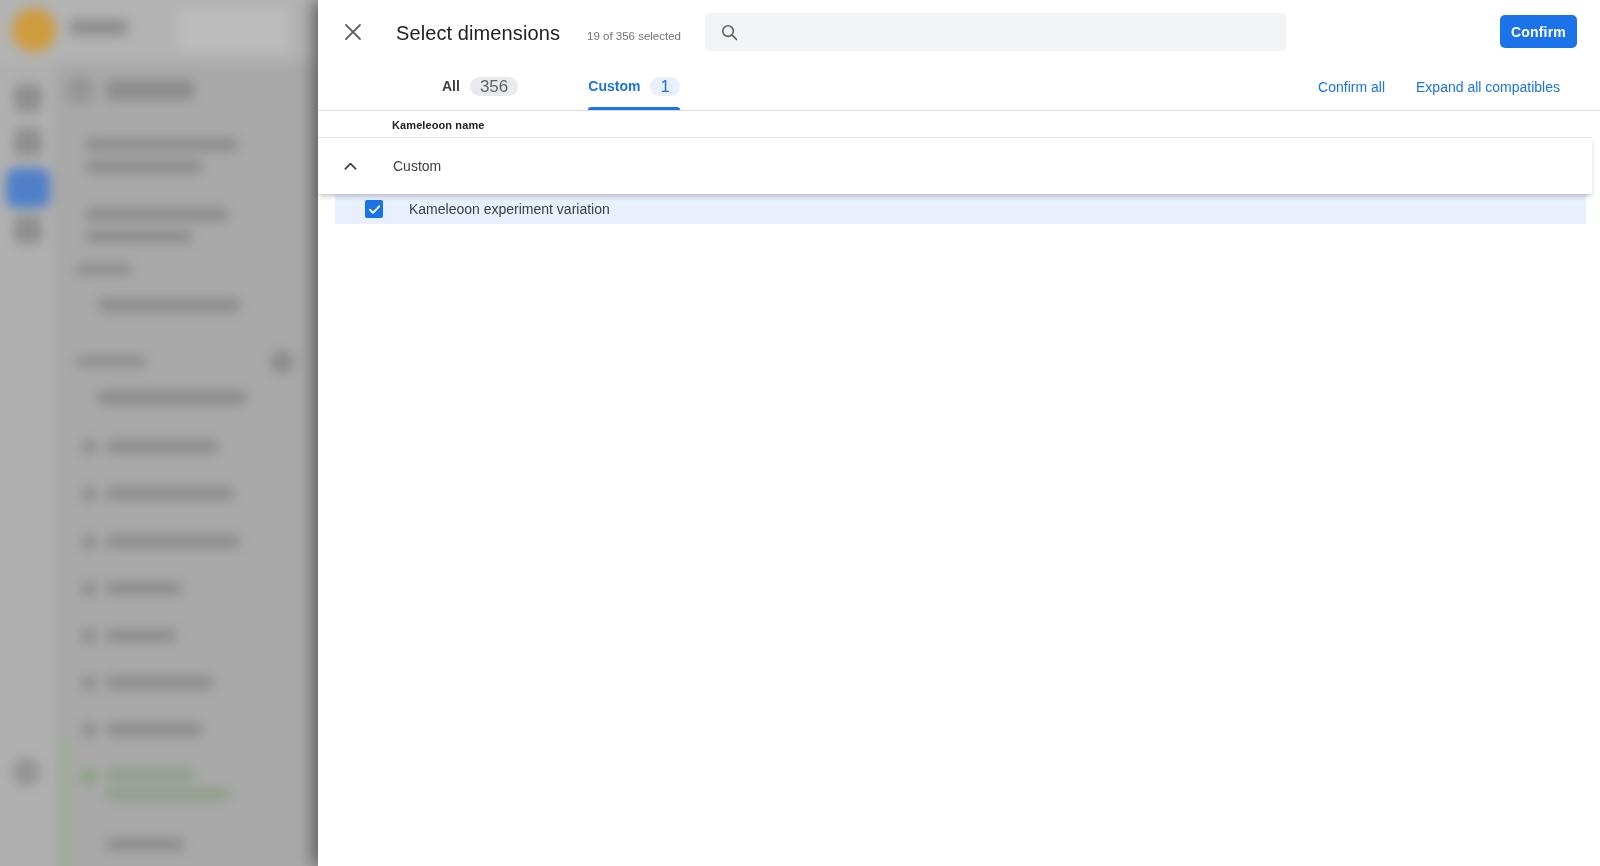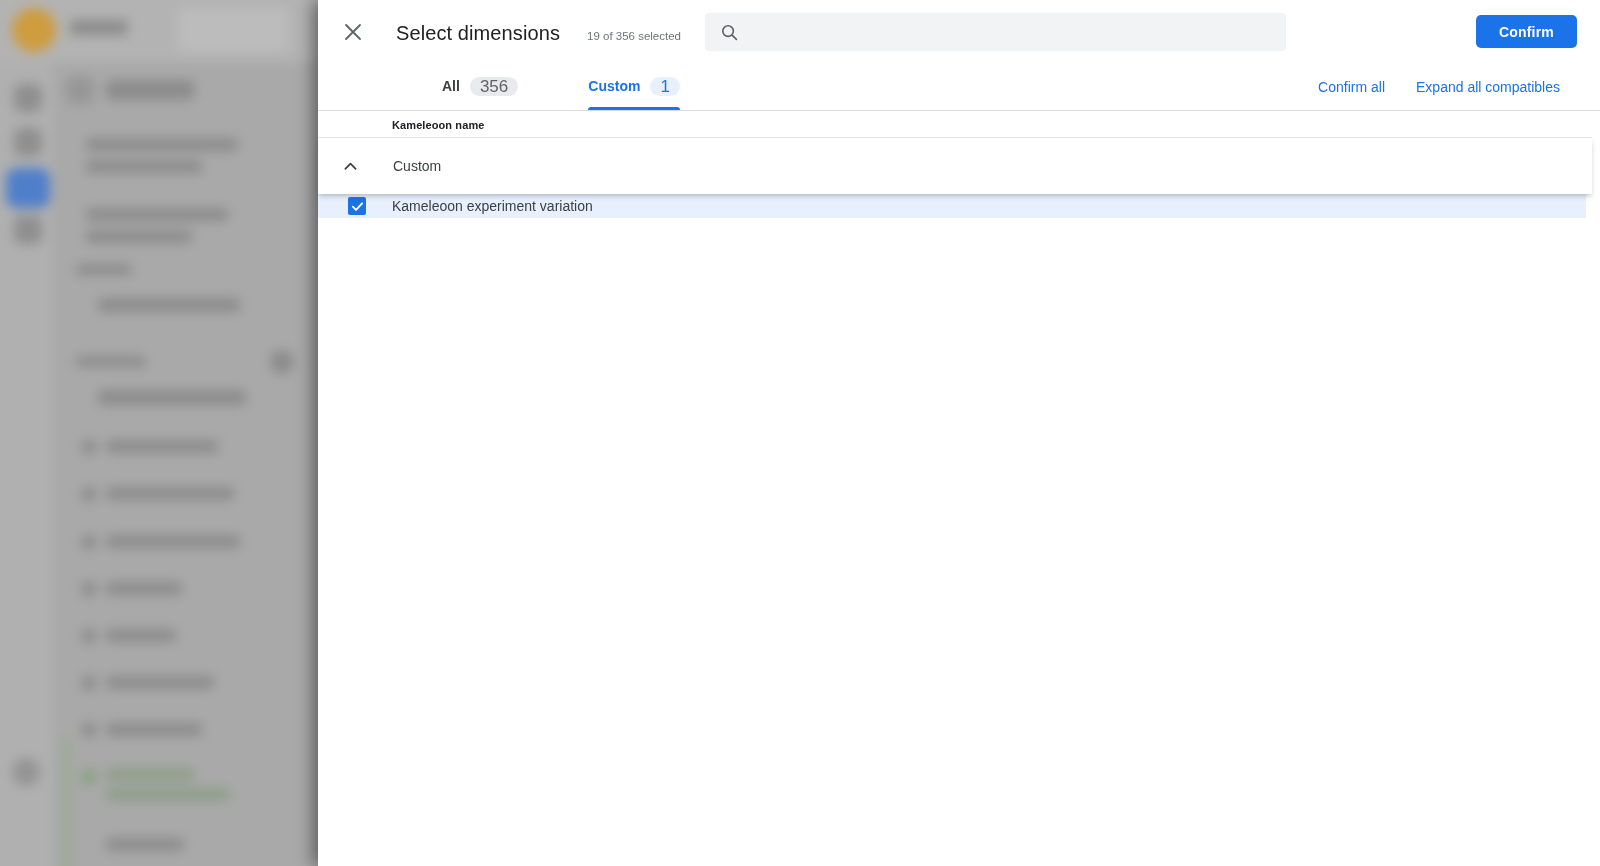--- a/index.html
+++ b/index.html
@@ -94,21 +94,21 @@
   .close-btn{position:absolute;left:22px;top:19px;width:26px;height:26px;border:none;background:transparent;
     display:flex;align-items:center;justify-content:center;cursor:pointer;padding:0;}
   .title-wrap{position:absolute;left:78px;top:0;height:62px;display:flex;align-items:baseline;gap:27px;padding-top:22px;box-sizing:border-box;}
   .dlg-title{font-size:20px;color:#202124;letter-spacing:.1px;}
   .dlg-subtitle{font-size:11.5px;color:#70757a;}
   .search-box{position:absolute;left:387px;top:13px;width:581px;height:38px;background:#f1f3f4;border-radius:4px;
     display:flex;align-items:center;padding:0 8px 0 15px;box-sizing:border-box;gap:13px;}
   .search-box input{flex:1;border:none;outline:none;background:transparent;font-size:14px;color:#202124;
     font-family:"Liberation Sans",sans-serif;}
   .search-box input::placeholder{color:#5f6368;}
-  .confirm-btn{position:absolute;right:23px;top:15px;height:33px;padding:0 23px;background:#1a73e8;color:#ffffff;
+  .confirm-btn{position:absolute;right:23px;top:15px;height:33px;padding:0 11px;background:#1a73e8;color:#ffffff;
     border:none;border-radius:5px;font-size:14px;font-weight:700;letter-spacing:.2px;cursor:pointer;
     font-family:"Liberation Sans",sans-serif;}
   
   .tabs-bar{position:absolute;left:0;right:0;top:62px;height:49px;border-bottom:1px solid #dadce0;box-sizing:border-box;
     display:flex;align-items:center;padding-left:90px;gap:36px;}
   .tab{position:relative;height:100%;display:flex;align-items:center;gap:10px;font-size:14px;font-weight:700;
     color:#3c4043;cursor:pointer;margin-left:34px;}
   .tab .badge{background:#e8eaed;color:#5f6368;font-size:17px;font-weight:400;border-radius:10px;
     padding:3px 10px;line-height:13px;}
   .tab.active{color:#1a73e8;}
@@ -118,21 +118,21 @@
   .tab-links{position:absolute;right:40px;top:0;height:49px;display:flex;align-items:center;gap:31px;}
   .tab-links a{color:#1a73e8;font-size:14px;text-decoration:none;cursor:pointer;}
   
   .table-head{position:absolute;left:0;right:8px;top:112px;height:26px;border-bottom:1px solid #e8eaed;
     box-sizing:border-box;display:flex;align-items:center;padding-left:74px;}
   .table-head span{font-size:11px;font-weight:700;color:#202124;letter-spacing:.1px;}
   .group-row{position:absolute;left:0;right:8px;top:138px;height:56px;background:#ffffff;z-index:2;
     display:flex;align-items:center;padding-left:23px;box-sizing:border-box;
     box-shadow:0 3px 5px -1px rgba(60,64,67,0.32);cursor:pointer;}
   .group-row .glabel{margin-left:33px;font-size:14px;color:#3c4043;}
-  .item-row{position:absolute;left:0;right:14px;top:194px;height:24px;background:#e8f0fe;
+  .item-row{position:absolute;left:17px;right:14px;top:194px;height:30px;background:#e8f0fe;
     display:flex;align-items:center;padding-left:30px;box-sizing:border-box;cursor:pointer;}
   .checkbox{width:18px;height:18px;background:#1a73e8;border-radius:2px;display:flex;align-items:center;
     justify-content:center;flex:none;cursor:pointer;}
   .item-row .ilabel{margin-left:26px;font-size:14px;color:#3c4043;}
 </style>
 
 <div class="dialog">
 
   <div class="dlg-header">
     <button class="close-btn">

